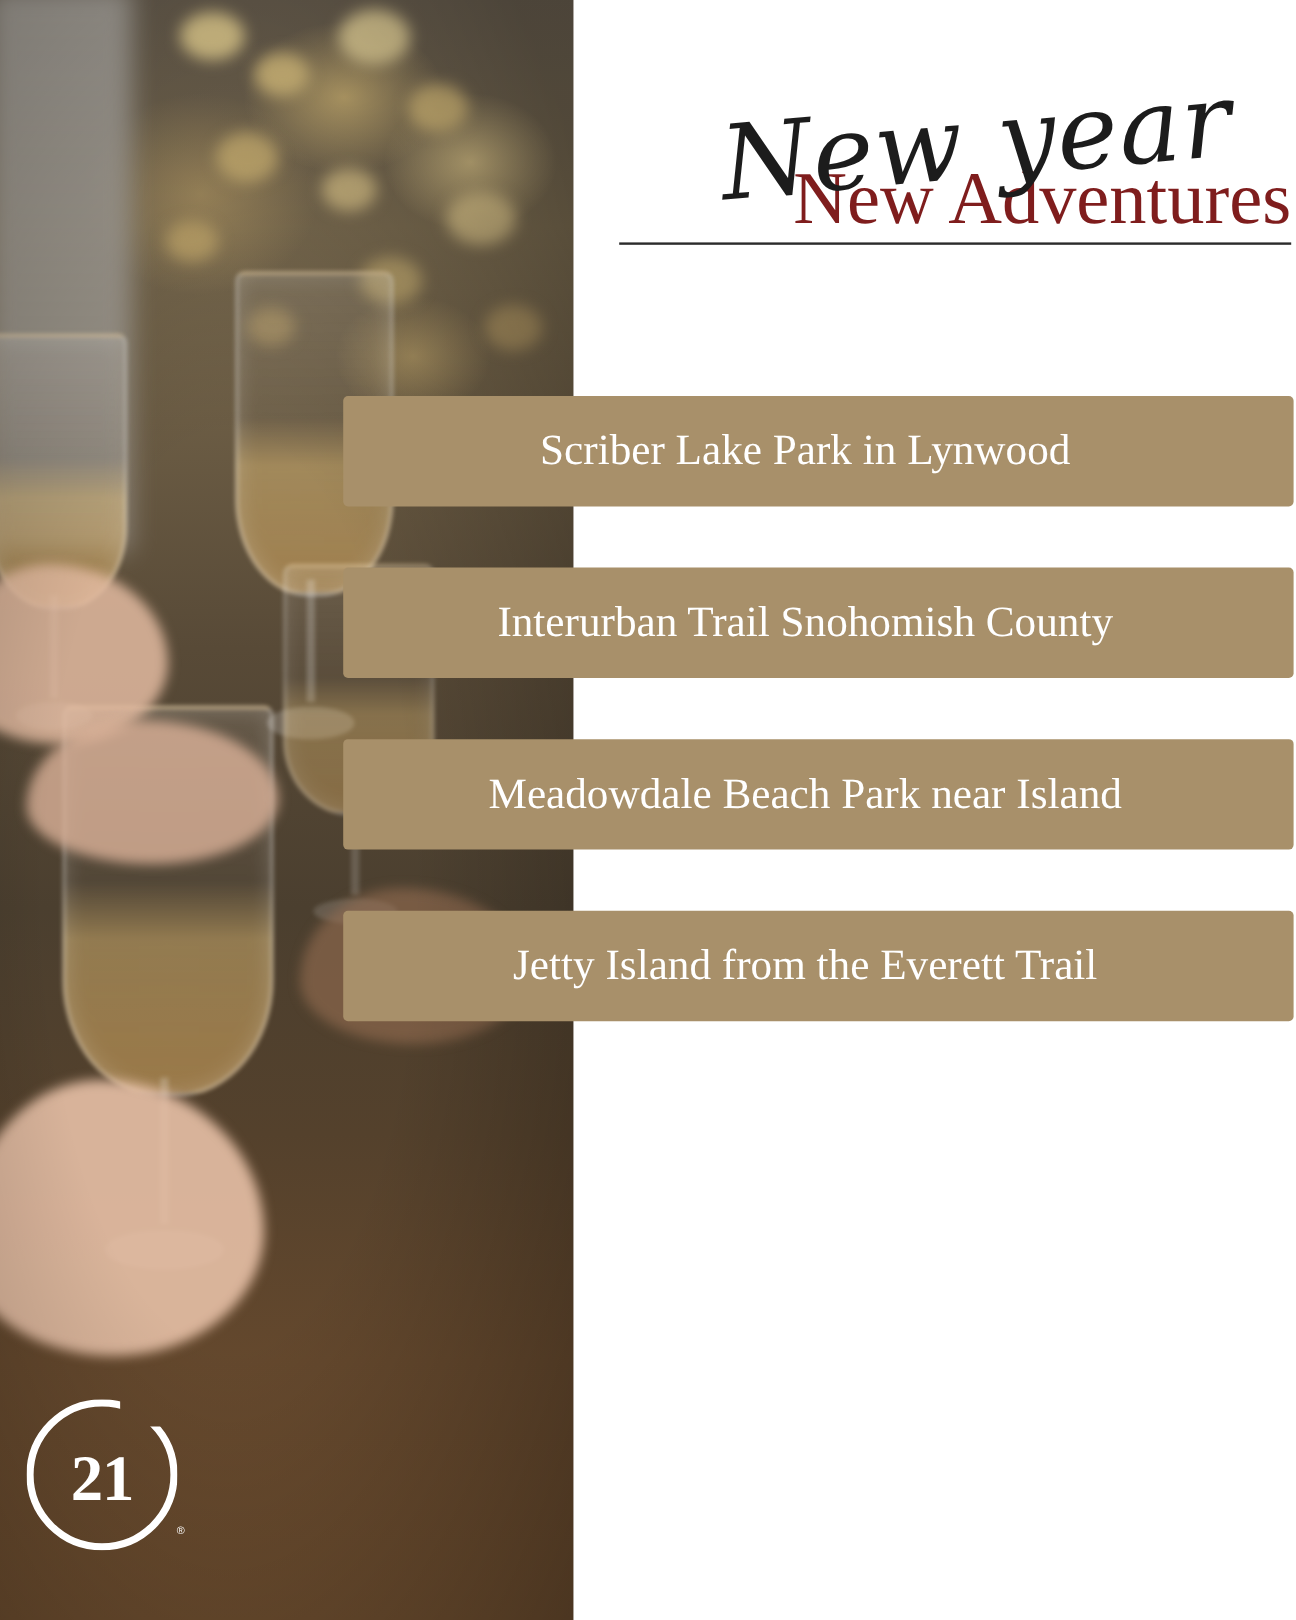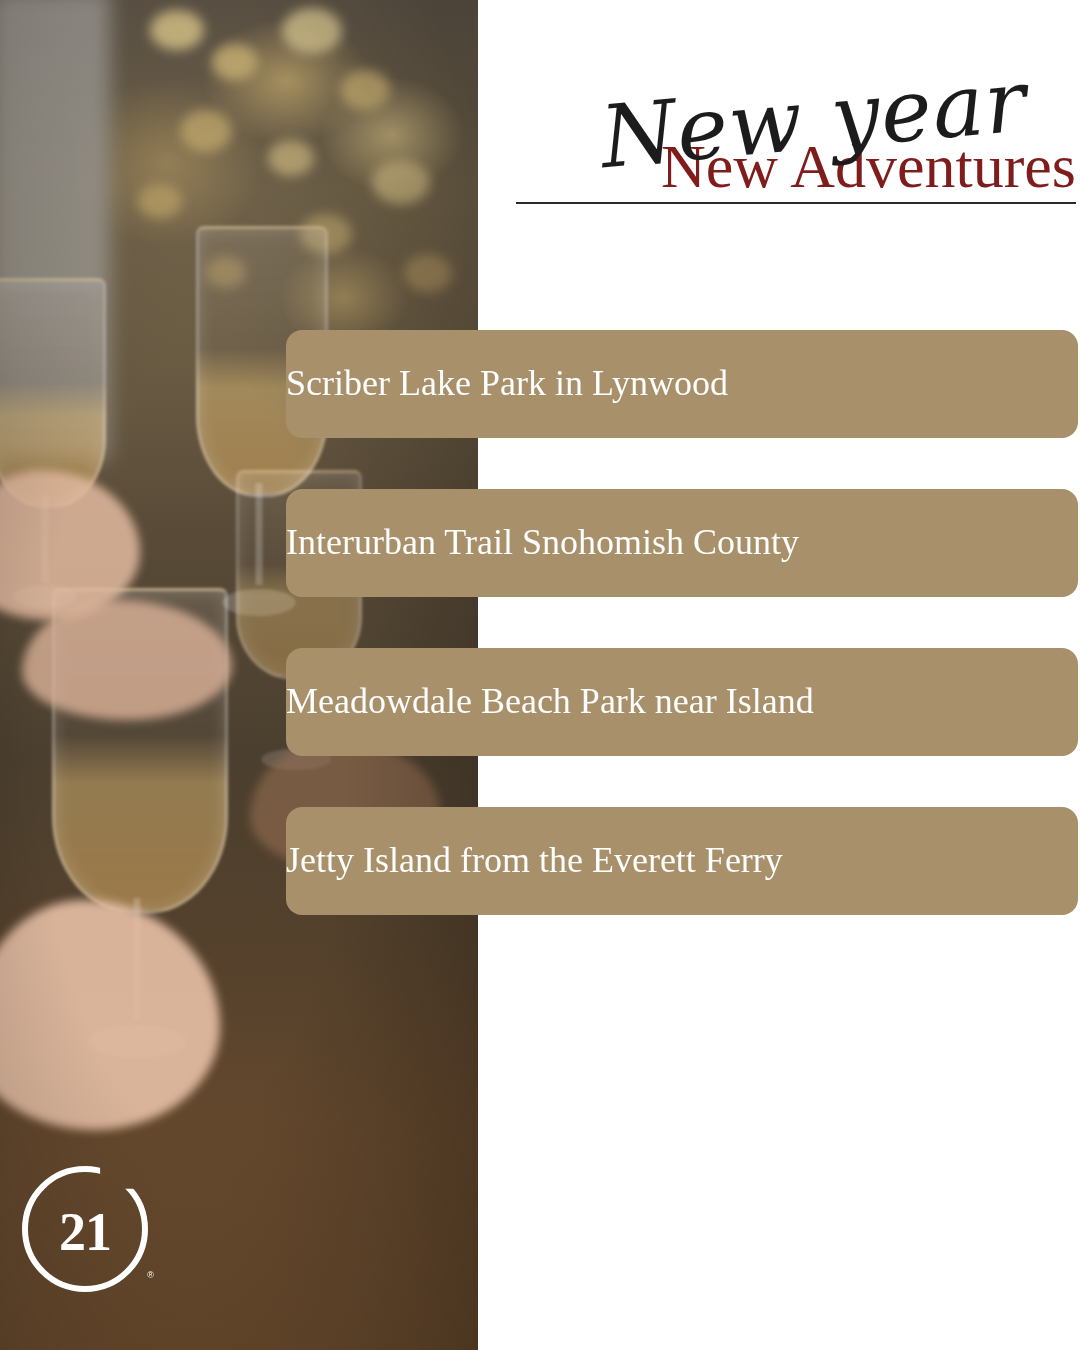--- a/index.html
+++ b/index.html
@@ -187,27 +187,27 @@
 
   
   .pills {
     position: absolute;
     left: -192px;
     top: 330px;
     width: 792px;
   }
   .pill {
     position: relative;
-    height: 108px;
+    height: 92px;
     margin-bottom: 51px;
     background: #a8906a;
-    border-radius: 16px;
+    border-radius: 4px;
     display: flex;
     align-items: center;
-    justify-content: flex-start;
+    justify-content: center;
     padding-right: 22px;
     box-sizing: border-box;
   }
   .pill:last-child { margin-bottom: 0; }
   .pill span {
     color: #ffffff;
     font-family: "Liberation Serif", serif;
     font-size: 36px;
     line-height: 1.1;
     white-space: nowrap;
@@ -281,18 +281,18 @@
       <div class="pill">
         <span>Scriber Lake Park in Lynwood</span>
       </div>
       <div class="pill">
         <span>Interurban Trail Snohomish County</span>
       </div>
       <div class="pill">
         <span>Meadowdale Beach Park near Island</span>
       </div>
       <div class="pill">
-        <span>Jetty Island from the Everett Ferry</span>
+        <span>Jetty Island from the Everett Trail</span>
       </div>
     </div>
 
   </div>
 </div>
 
 </body></html>

